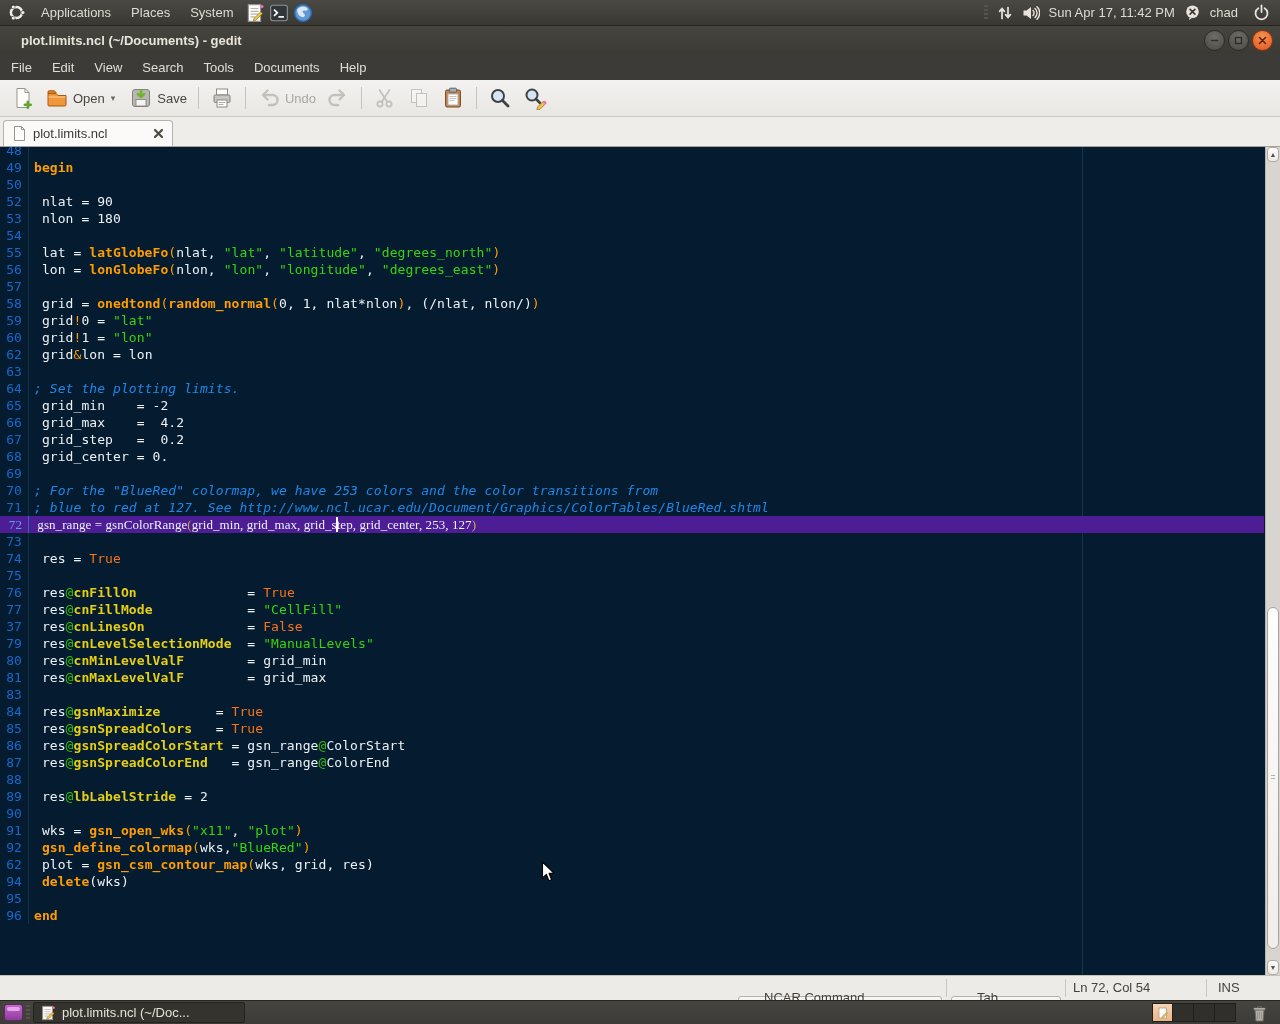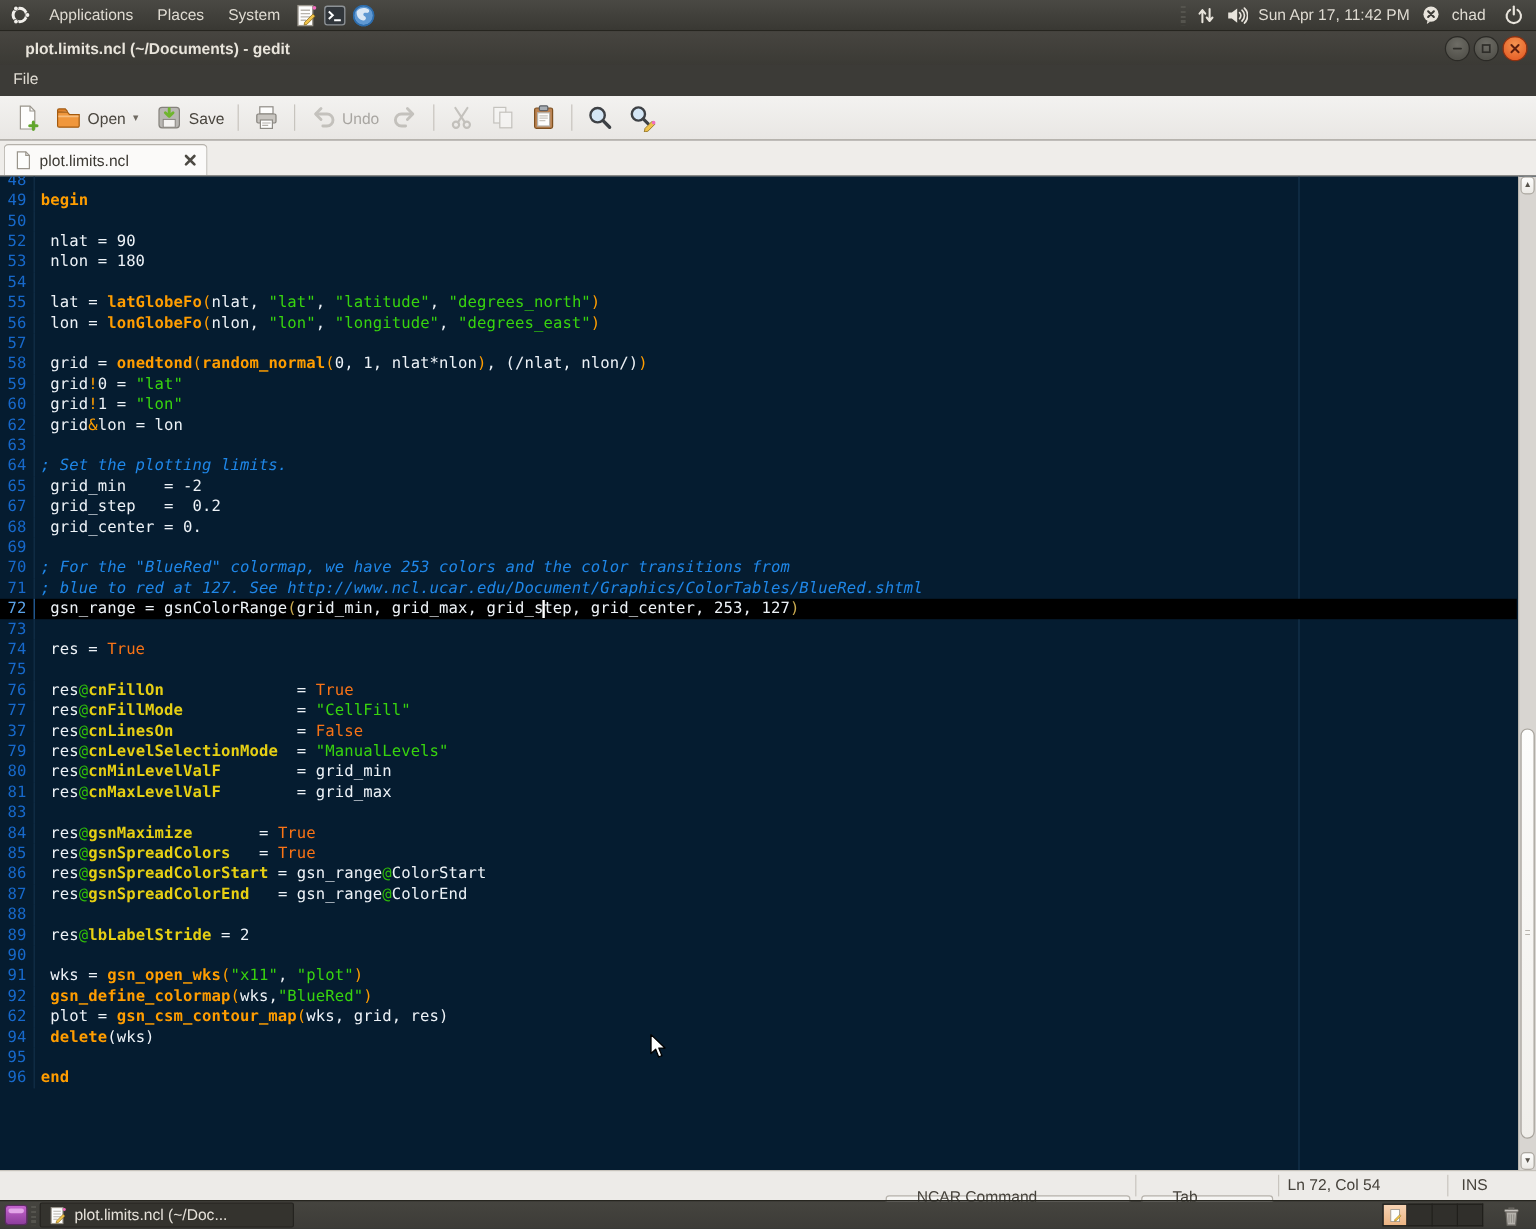--- a/index.html
+++ b/index.html
@@ -21,21 +21,21 @@
   .titlebar{position:absolute;top:26px;left:0;width:1280px;height:28px;
     background:linear-gradient(#474540,#3b3a35);display:flex;align-items:center;}
   .wtitle{margin-left:21px;font-weight:bold;font-size:13px;color:#e8e4db;}
   .winbtns{position:absolute;right:7px;top:4px;display:flex;gap:3px;}
   .wbtn{width:19px;height:19px;border-radius:50%;border:1px solid #2b2a26;
     background:radial-gradient(circle at 50% 32%,#6e6d66,#4a4943);
     display:flex;align-items:center;justify-content:center;}
   .wbtn.close{background:radial-gradient(circle at 50% 32%,#f4934f,#e2541f);border-color:#8f3110;}
 
   .menubar{position:absolute;top:54px;left:0;width:1280px;height:26px;background:#3c3b37;
-    display:flex;font-size:13px;color:#e0dcd3;flex-direction:column;}
+    display:flex;align-items:center;font-size:13px;color:#e0dcd3;}
   .menubar .mitem{padding:4px 9px;margin-left:2px;}
 
   
   .toolbar{position:absolute;top:80px;left:0;width:1280px;height:37px;
     background:linear-gradient(#f3f2f0,#e9e7e4);border-bottom:1px solid #ccc9c3;
     display:flex;align-items:center;padding-left:6px;box-sizing:border-box;font-size:13px;color:#49453e;}
   .tbtn{display:flex;align-items:center;gap:4px;padding:3px 5px;border-radius:3px;}
   .tsep{width:1px;height:22px;background:#c7c4be;margin:0 6px;}
   .dis{opacity:.42;}
   .ddarrow{font-size:9px;color:#6f6a62;margin-left:2px;}
@@ -49,21 +49,21 @@
 
   
   .editor{position:absolute;top:146px;left:0;width:1280px;height:829px;background:#051c30;
     border-top:1px solid #a6a29b;box-sizing:border-box;overflow:hidden;}
   .margin-line{position:absolute;left:1082px;top:0;bottom:0;width:1px;background:#17344e;z-index:0;}
   #code{position:relative;z-index:1;margin-top:-5px;}
   .row{height:17px;line-height:17px;white-space:pre;font-family:"DejaVu Sans Mono",monospace;
        font-size:13px;letter-spacing:0.075px;color:#edf2f7;width:1264px;}
   .ln{display:inline-block;width:22px;padding-right:6px;margin-right:5px;text-align:right;
       color:#1769cb;border-right:1px solid #133049;height:17px;box-sizing:content-box;}
-  .row.cur{background:#000000;}
+  .row.cur{background:#4c1d95;font-family:Liberation Serif, serif;}
   .row.cur .ln{color:#5ba3e8;border-right-color:#2a6cb0;}
   .tp{color:#edf2f7}.tk{color:#ff9d00;font-weight:bold}.ts{color:#38d40e}
   .tc{color:#1f87e8;font-style:italic}.ta{color:#e6cf13;font-weight:bold}
   .tb{color:#f97316}.tg{color:#2fbb0a}.to{color:#ff9d00}.ty{color:#c9a94f}
   .caret{display:inline-block;width:2px;height:15px;background:#ffffff;vertical-align:text-bottom;margin:0 -1px;}
 
   
   .scroll{position:absolute;right:0;top:0;bottom:0;width:15px;background:#d8d5d1;
     border-left:1px solid #b9b5ae;box-sizing:border-box;z-index:3;}
   .sbtn{position:absolute;left:1px;width:12px;height:15px;background:linear-gradient(#fdfdfc,#eceae6);
@@ -349,20 +349,21 @@
       <div class="row"><span class="ln">55</span><span class="tp"> lat = </span><span class="tk">latGlobeFo</span><span class="to">(</span><span class="tp">nlat, </span><span class="ts">"lat"</span><span class="tp">, </span><span class="ts">"latitude"</span><span class="tp">, </span><span class="ts">"degrees_north"</span><span class="to">)</span></div>
       <div class="row"><span class="ln">56</span><span class="tp"> lon = </span><span class="tk">lonGlobeFo</span><span class="to">(</span><span class="tp">nlon, </span><span class="ts">"lon"</span><span class="tp">, </span><span class="ts">"longitude"</span><span class="tp">, </span><span class="ts">"degrees_east"</span><span class="to">)</span></div>
       <div class="row"><span class="ln">57</span></div>
       <div class="row"><span class="ln">58</span><span class="tp"> grid = </span><span class="tk">onedtond</span><span class="to">(</span><span class="tk">random_normal</span><span class="to">(</span><span class="tp">0, 1, nlat*nlon</span><span class="to">)</span><span class="tp">, (/nlat, nlon/)</span><span class="to">)</span></div>
       <div class="row"><span class="ln">59</span><span class="tp"> grid</span><span class="to">!</span><span class="tp">0 = </span><span class="ts">"lat"</span></div>
       <div class="row"><span class="ln">60</span><span class="tp"> grid</span><span class="to">!</span><span class="tp">1 = </span><span class="ts">"lon"</span></div>
       <div class="row"><span class="ln">62</span><span class="tp"> grid</span><span class="to">&amp;</span><span class="tp">lon = lon</span></div>
       <div class="row"><span class="ln">63</span></div>
       <div class="row"><span class="ln">64</span><span class="tc">; Set the plotting limits.</span></div>
       <div class="row"><span class="ln">65</span><span class="tp"> grid_min    = -2</span></div>
+      <div class="row"><span class="ln">66</span><span class="tp"> grid_max    =  4.2</span></div>
       <div class="row"><span class="ln">67</span><span class="tp"> grid_step   =  0.2</span></div>
       <div class="row"><span class="ln">68</span><span class="tp"> grid_center = 0.</span></div>
       <div class="row"><span class="ln">69</span></div>
       <div class="row"><span class="ln">70</span><span class="tc">; For the "BlueRed" colormap, we have 253 colors and the color transitions from</span></div>
       <div class="row"><span class="ln">71</span><span class="tc">; blue to red at 127. See http://www.ncl.ucar.edu/Document/Graphics/ColorTables/BlueRed.shtml</span></div>
       <div class="row cur"><span class="ln">72</span><span class="tp"> gsn_range = gsnColorRange</span><span class="ty">(</span><span class="tp">grid_min, grid_max, grid_s</span><span class="caret"></span><span class="tp">tep, grid_center, 253, 127</span><span class="ty">)</span></div>
       <div class="row"><span class="ln">73</span></div>
       <div class="row"><span class="ln">74</span><span class="tp"> res = </span><span class="tb">True</span></div>
       <div class="row"><span class="ln">75</span></div>
       <div class="row"><span class="ln">76</span><span class="tp"> res</span><span class="tg">@</span><span class="ta">cnFillOn</span><span class="tp">              = </span><span class="tb">True</span></div>

